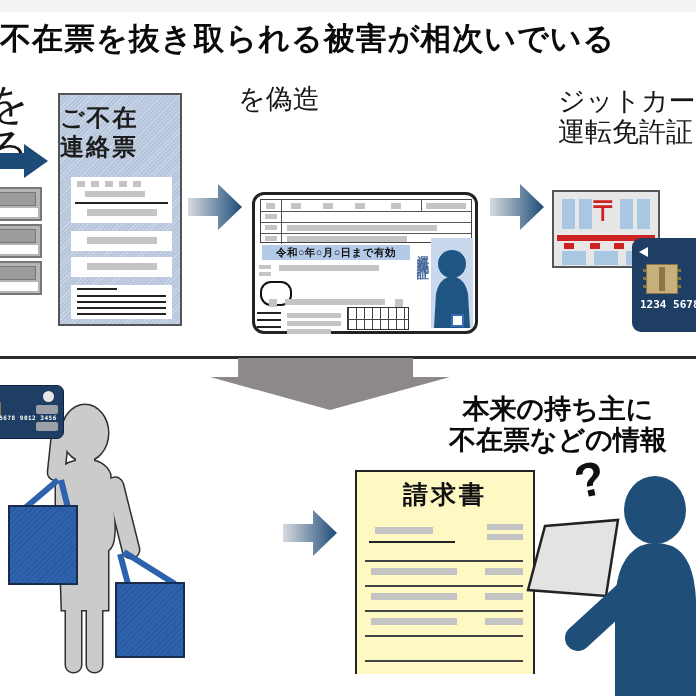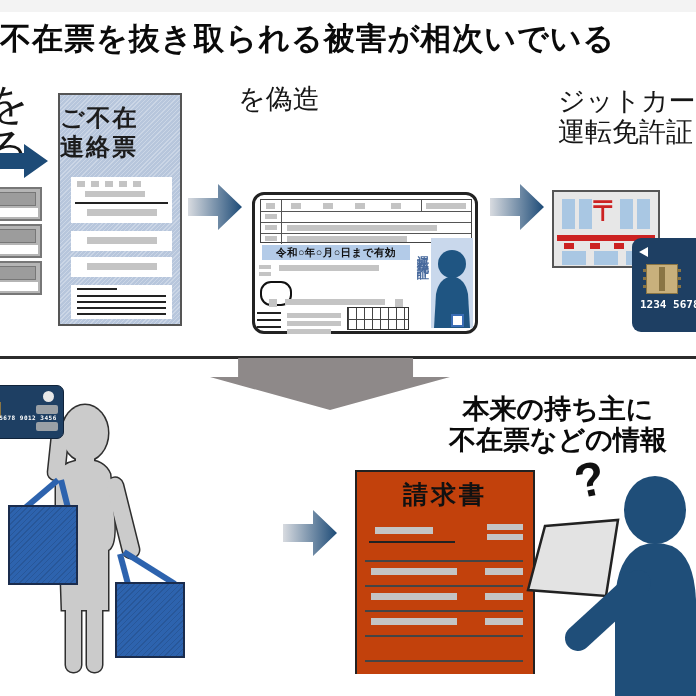--- a/index.html
+++ b/index.html
@@ -60,21 +60,21 @@
   .card-bl .bar{position:absolute;left:49px;width:22px;height:9px;background:#9aa0a6;border-radius:2px;}
   
   .divider{left:0;top:356px;width:696px;height:3px;background:#2b2b2b;}
   .downarrow{left:210px;top:358px;width:240px;height:52px;background:#8e8989;
      clip-path:polygon(11.7% 0,84.6% 0,84.6% 36.5%,100% 36.5%,50% 100%,0% 36.5%,11.7% 36.5%);}
   
   .bag{background:#2d63ae;background-image:repeating-linear-gradient(135deg,rgba(0,0,0,.12) 0 1px,transparent 1px 4px);border:2px solid #1a2c4d;box-sizing:border-box;}
   
   .shoplabel{left:160px;top:483px;font-size:28px;line-height:33px;color:#161616;}
   
-  .invoice{left:355px;top:470px;width:180px;height:204px;background:#c2410c;border:2.5px solid #222;border-bottom:none;box-sizing:border-box;}
+  .invoice{left:355px;top:470px;width:180px;height:204px;background:#fef9c3;border:2.5px solid #222;border-bottom:none;box-sizing:border-box;}
   .inv-title{position:absolute;left:0;top:6px;width:100%;text-align:center;font-size:25px;font-weight:bold;letter-spacing:3px;color:#111;}
   .inv-line{position:absolute;left:8px;width:158px;height:2px;background:#444;}
   
   .claim{left:420px;top:394px;width:276px;text-align:center;font-size:27px;line-height:31px;font-weight:bold;color:#0a0a0a;white-space:nowrap;}
   .qmark{left:575px;top:452px;font-size:48px;font-weight:bold;color:#111;transform:rotate(-12deg);}
 </style>
 </head>
 <body>
 
 <div id="canvas">

